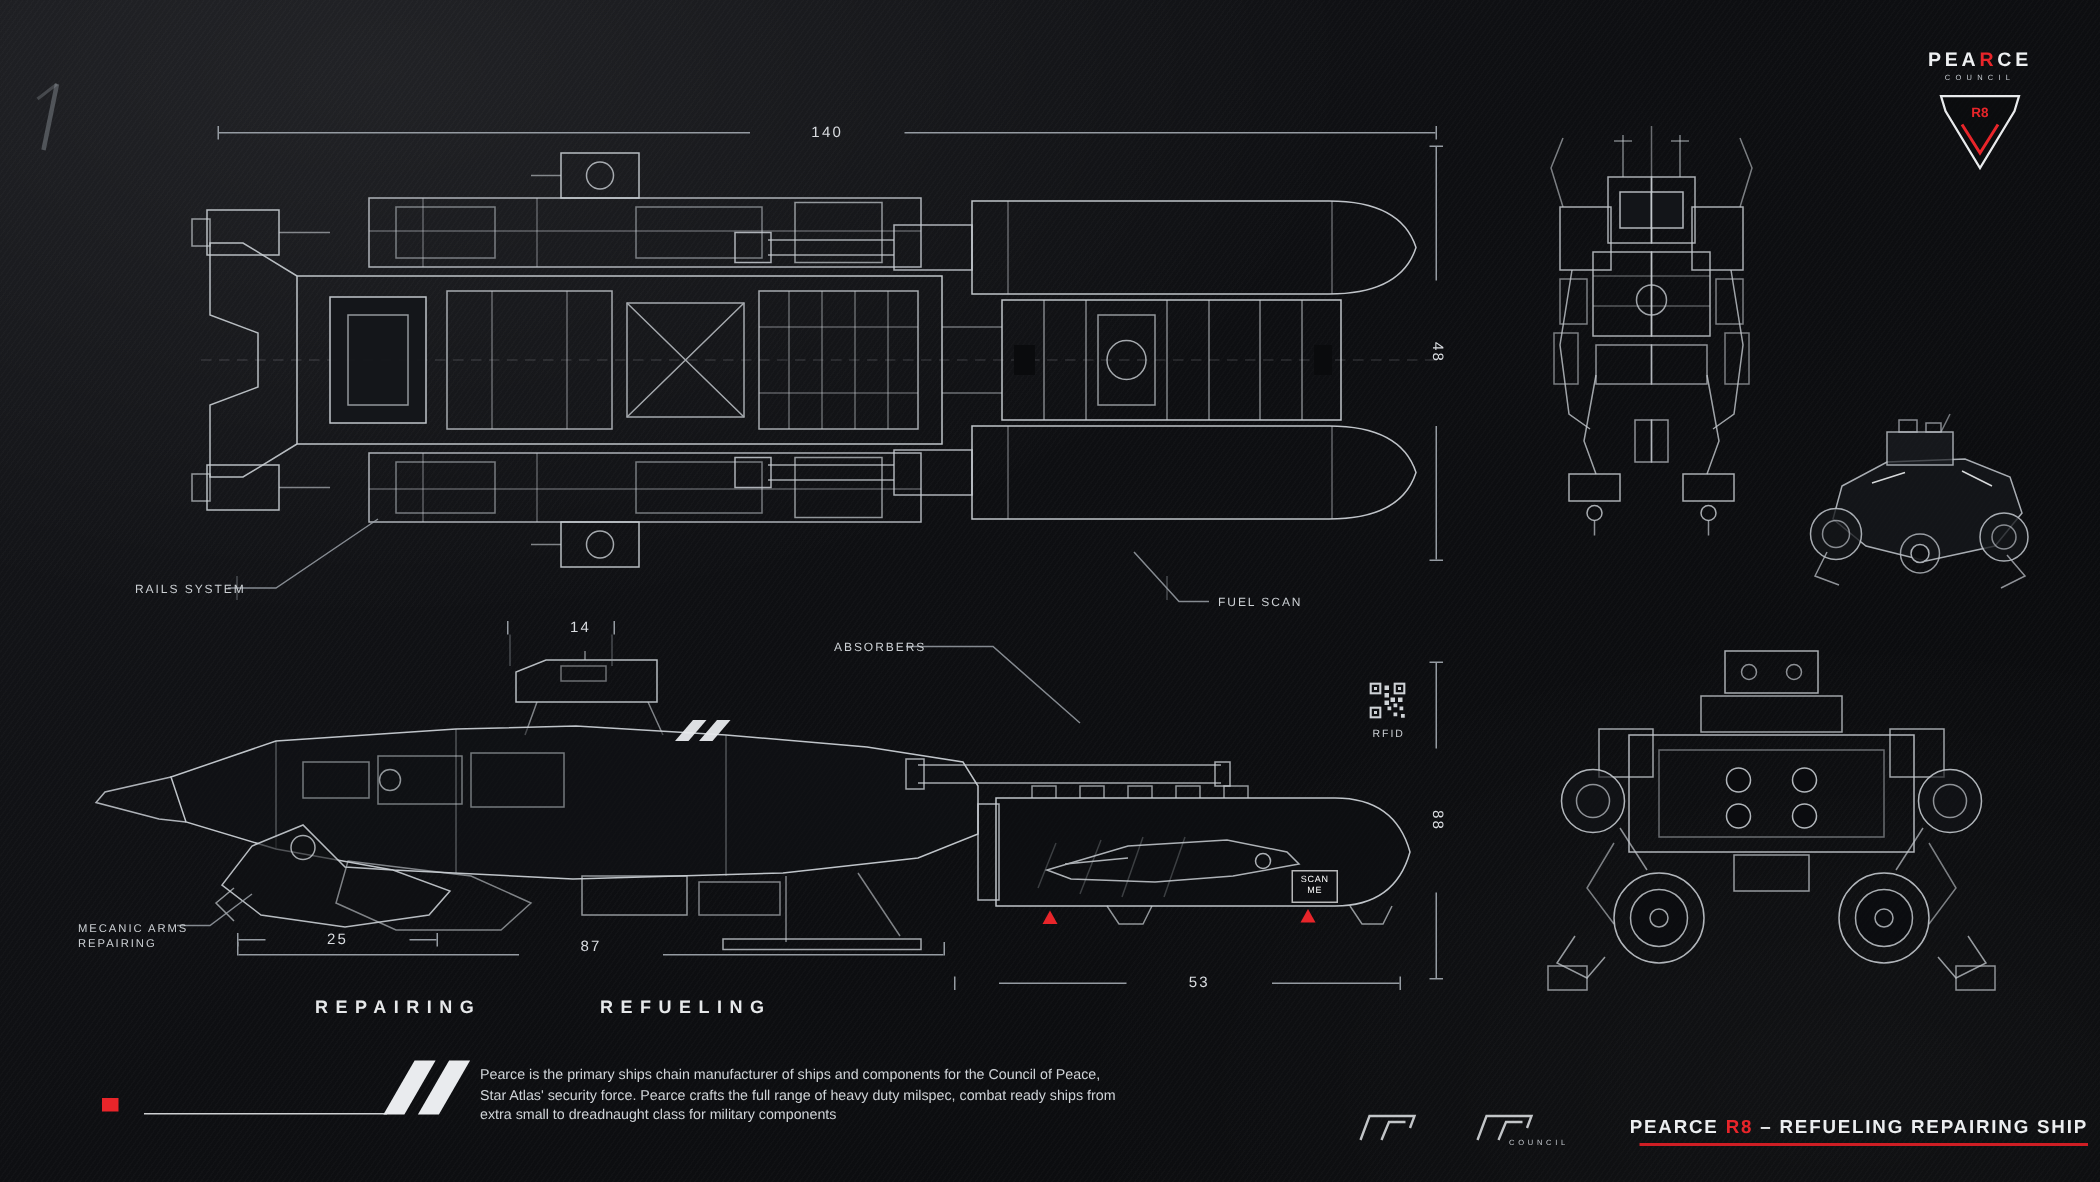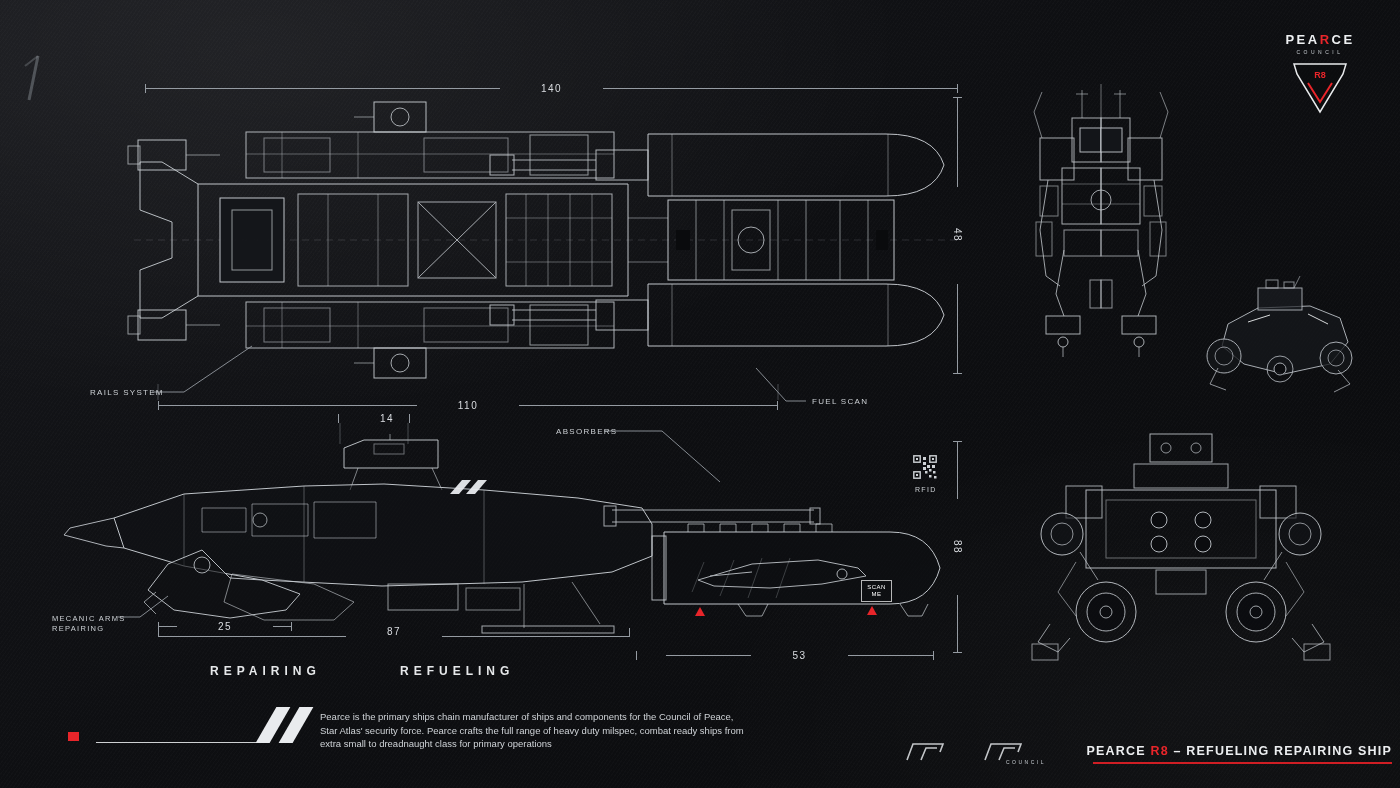--- a/index.html
+++ b/index.html
@@ -262,25 +262,20 @@
   <div class="dim h" style="left:145px;top:84px;width:813px;">
     <i class="ln"></i>
       <span class="val">140</span>
       <i class="ln"></i>
   </div>
   <div class="dim v" style="left:953px;top:97px;height:277px;">
     <i class="ln"></i>
       <span class="val">48</span>
       <i class="ln"></i>
   </div>
-  <div class="dim h" style="left:158px;top:401px;width:620px;">
-    <i class="ln"></i>
-      <span class="val">110</span>
-      <i class="ln"></i>
-  </div>
   <div class="dim h" style="left:338px;top:414px;width:72px;">
     <i class="ln"></i>
       <span class="val">14</span>
       <i class="ln"></i>
   </div>
   <div class="dim h" style="left:158px;top:606px;width:134px;margin-top:16px;">
     <i class="ln"></i>
       <span class="val">25</span>
       <i class="ln"></i>
   </div>
@@ -338,21 +333,21 @@
 
   <div class="red-marker"></div>
   <div class="footer-line"></div>
   <div class="slashes">
     <i></i>
       <i></i>
   </div>
   <div class="description">
     <div>Pearce is the primary ships chain manufacturer of ships and components for the Council of Peace,</div>
     <div>Star Atlas' security force. Pearce crafts the full range of heavy duty milspec, combat ready ships from</div>
-    <div>extra small to dreadnaught class for primary operations</div>
+    <div>extra small to dreadnaught class for military components</div>
   </div>
 
   <svg class="icon" style="left:903px;top:740px" width="150" height="24" viewBox="0 0 150 24">
     <g stroke="#d6d9dc" stroke-width="1.6" fill="none" opacity="0.9">
       <path d="M4 20 L10 4 H40 L37 12"></path>
       <path d="M18 20 L23 8 H34"></path>
       <path d="M82 20 L88 4 H118 L115 12"></path>
       <path d="M96 20 L101 8 H112"></path>
     </g>
   </svg>

